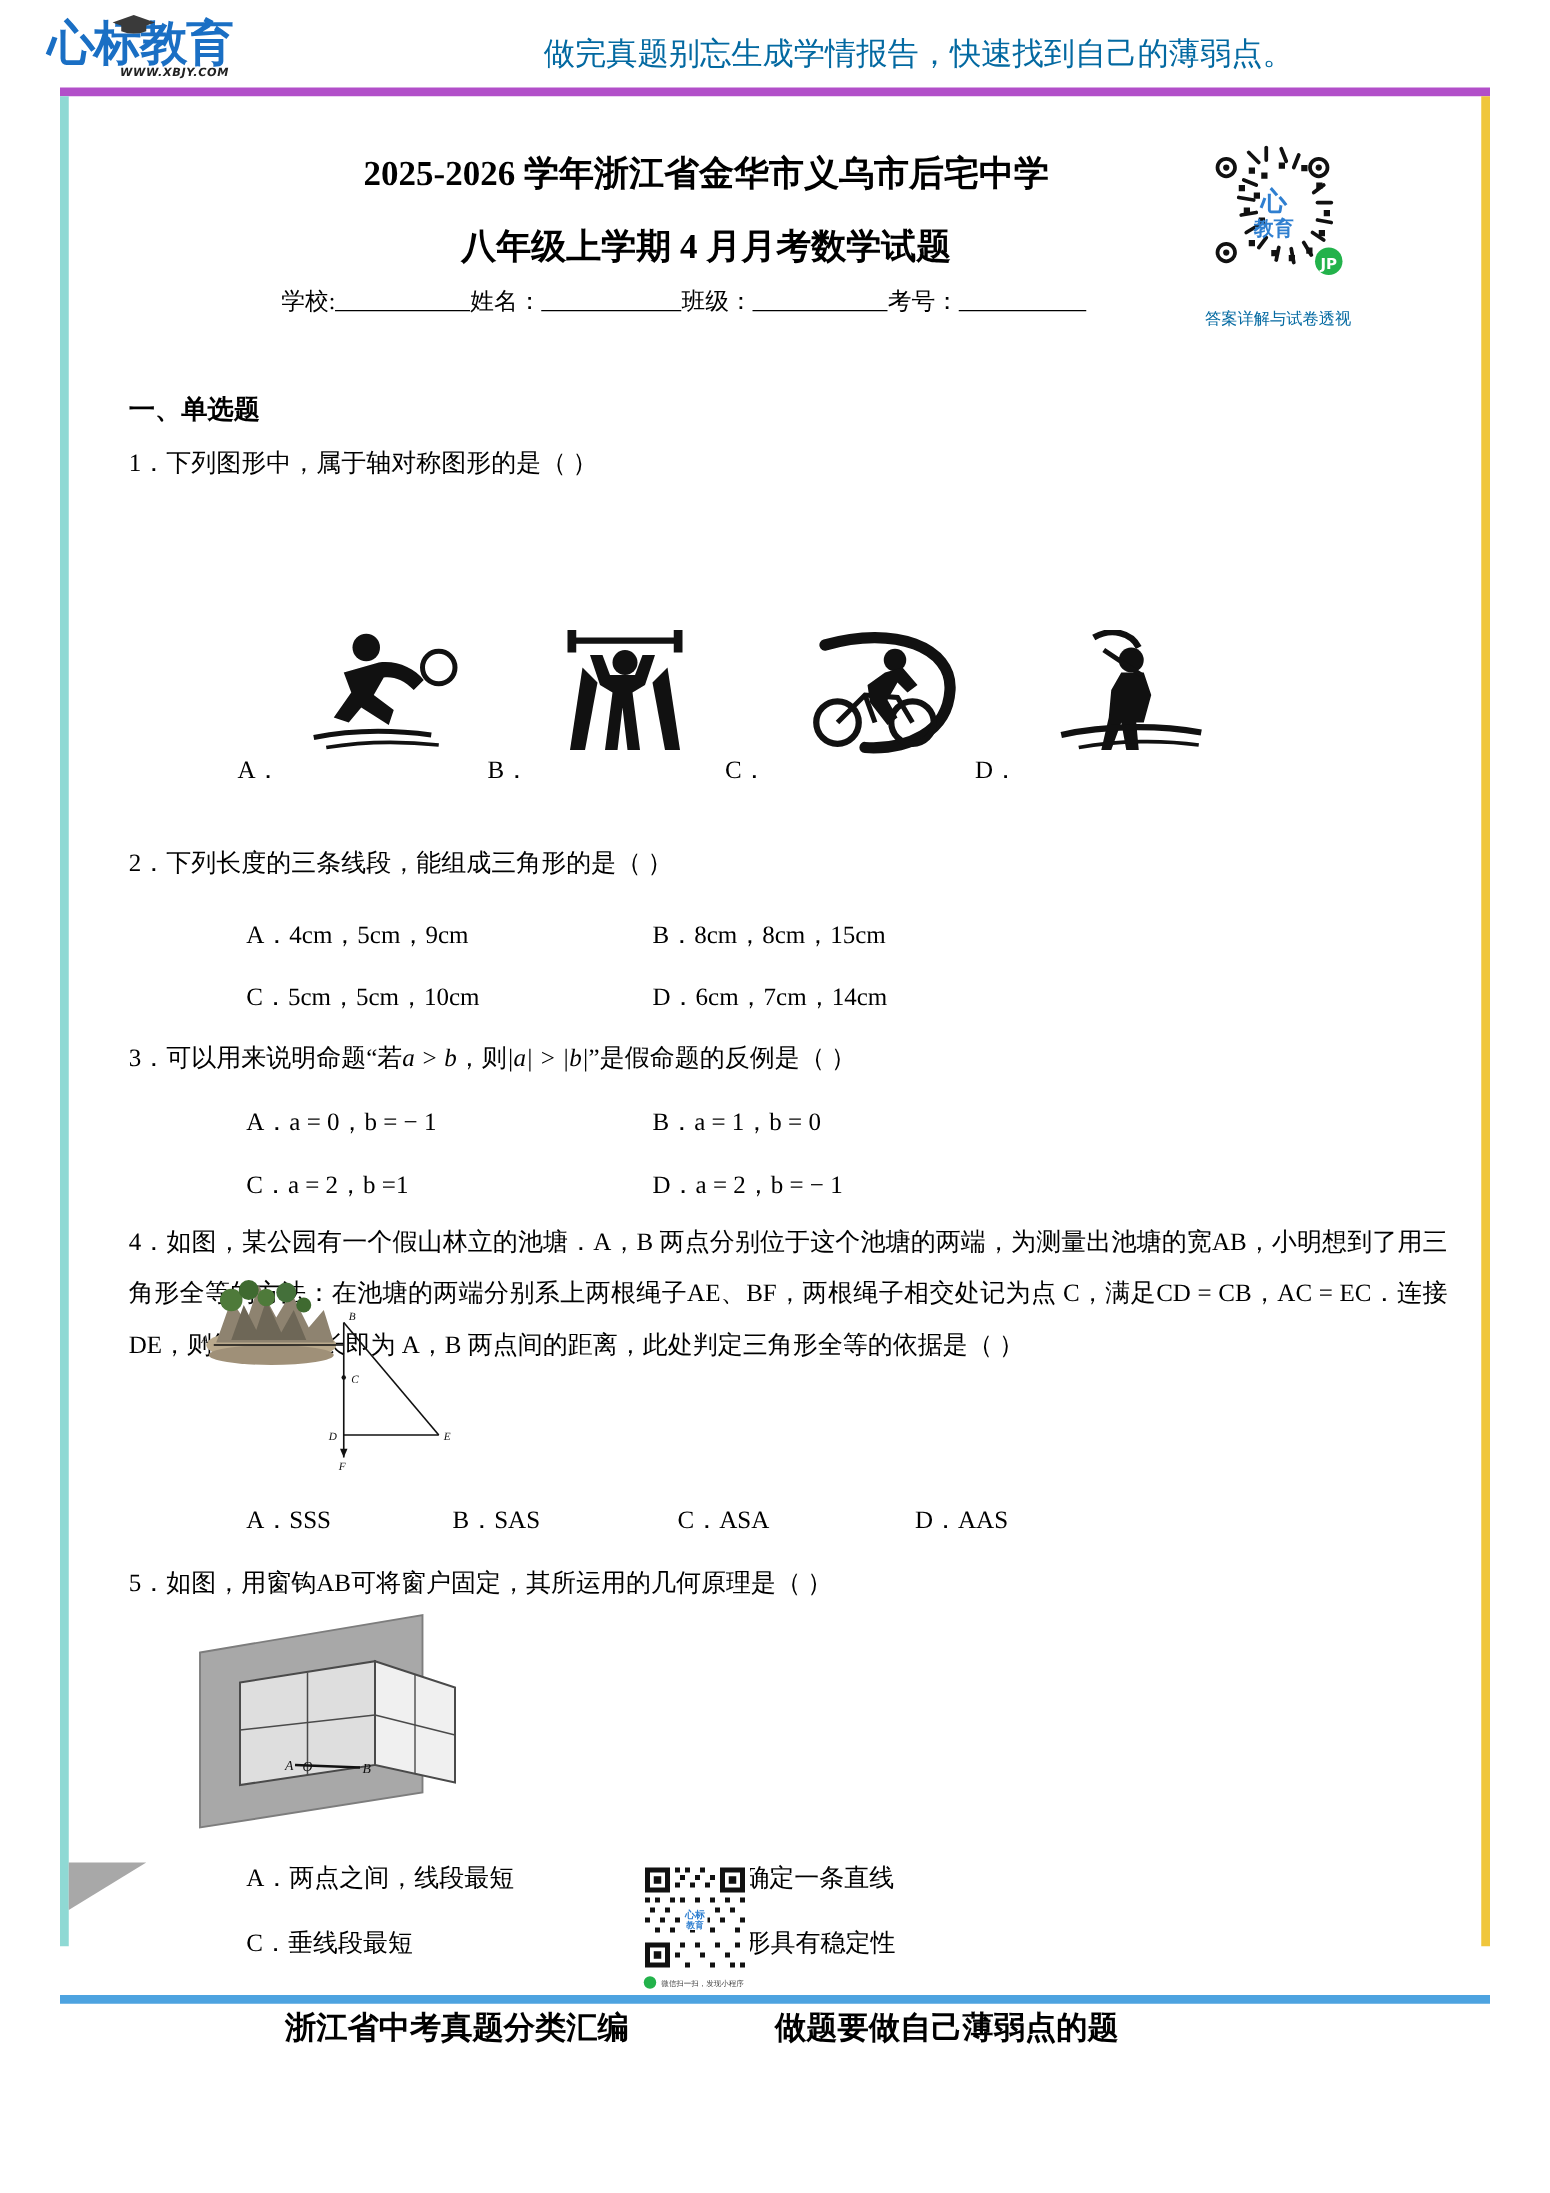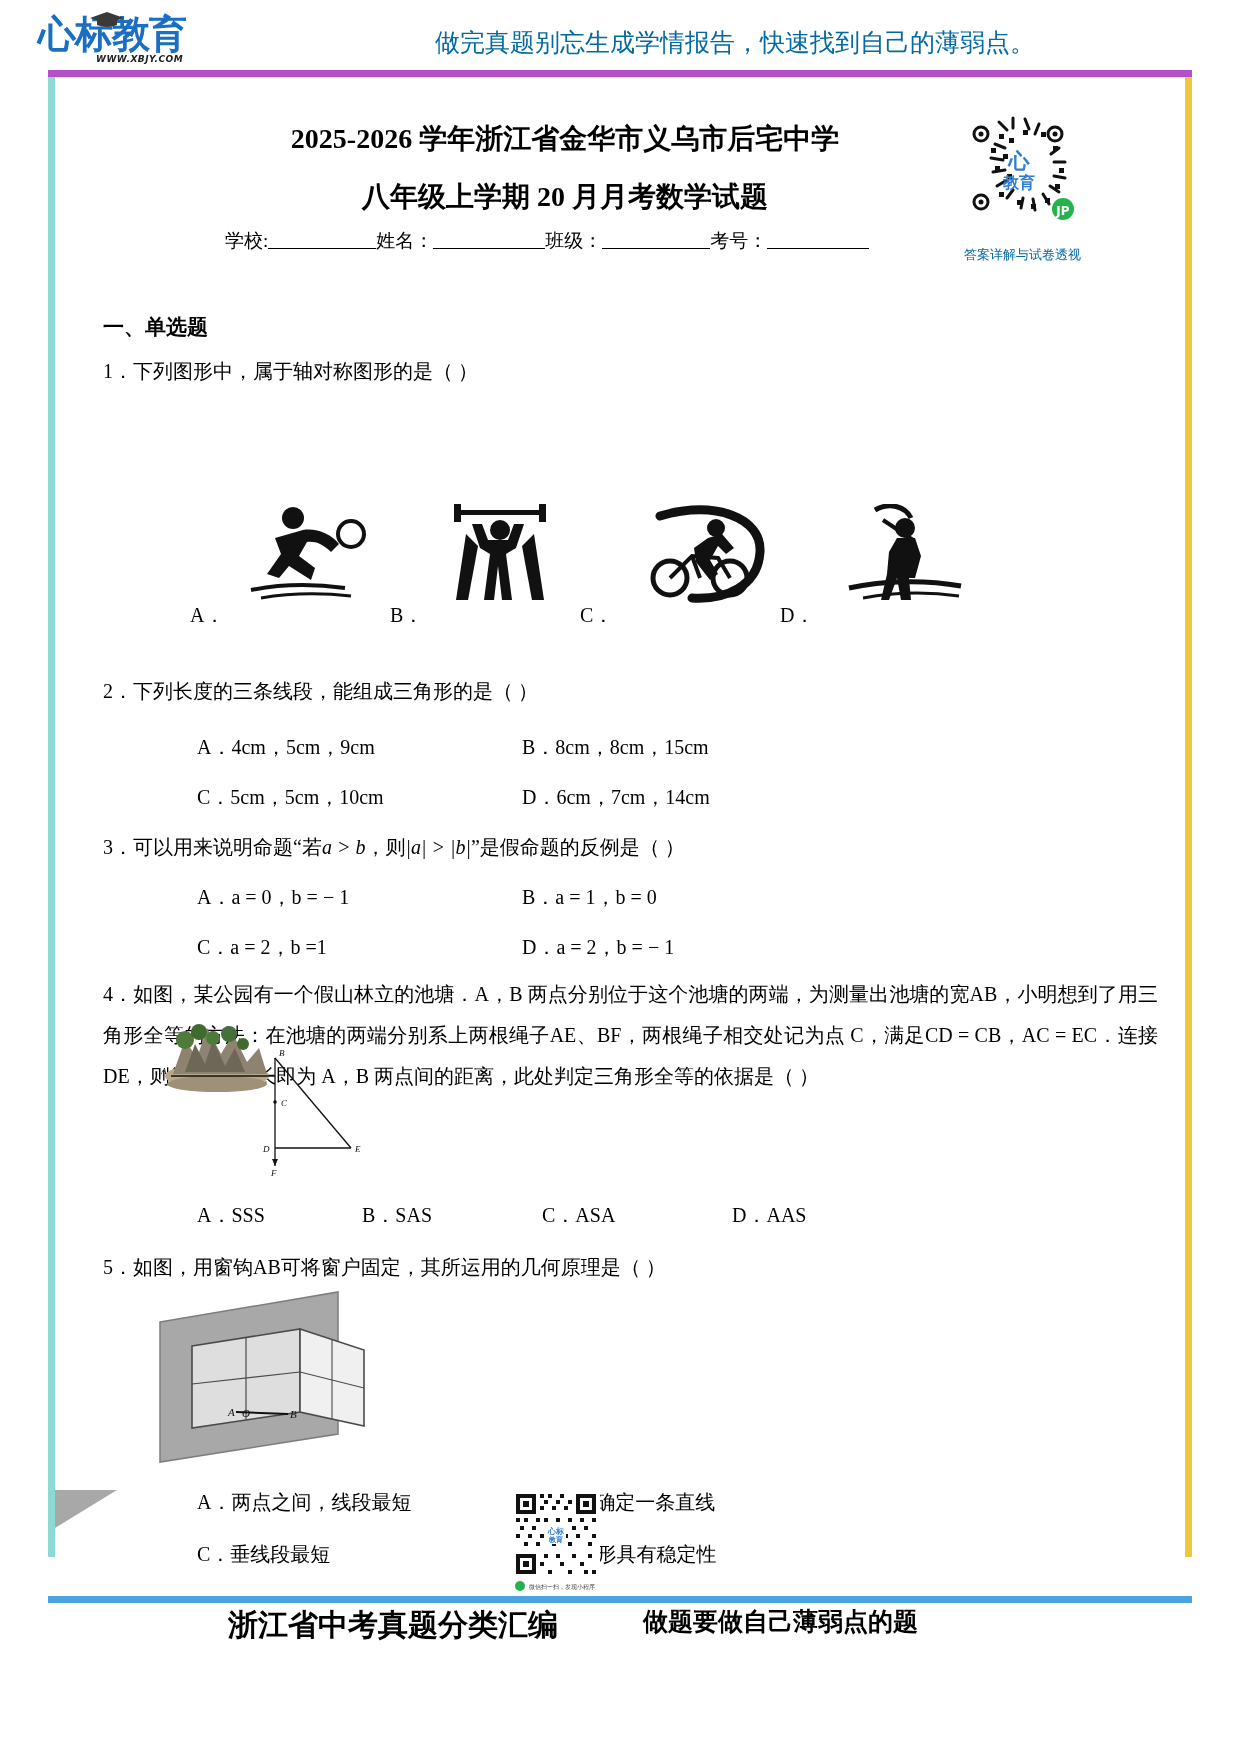--- a/index.html
+++ b/index.html
@@ -206,31 +206,30 @@
   .footer-qr {
     position: absolute;
     left: 512px; top: 1490px;
     width: 88px; height: 103px;
   }
   .footer-left {
     position: absolute;
     left: 228px; top: 1605px;
     font-family: "DejaVu Sans", sans-serif;
     font-weight: bold;
-    font-size: 30px;
+    font-size: 25px;
     white-space: nowrap;
   }
   .footer-right {
     position: absolute;
     left: 620px; top: 1605px;
     font-family: "DejaVu Sans", sans-serif;
     font-weight: bold;
     font-size: 25px;
     white-space: nowrap;
-    margin-left: 23px;
   }
 </style>
 </head>
 <body>
 
 <div class="top-banner">
 
   <div class="logo">
     <div class="logo-text">心标教育</div>
     <svg class="logo-cap" viewBox="0 0 34 15">
@@ -245,21 +244,21 @@
 </div>
 
 <div class="frame-left"></div>
 <div class="frame-right"></div>
 <div class="frame-bottom"></div>
 <div class="corner-tri"></div>
 
 <div class="paper">
 
   <div class="exam-title-1">2025-2026 学年浙江省金华市义乌市后宅中学</div>
-  <div class="exam-title-2">八年级上学期 20 月月考数学试题</div>
+  <div class="exam-title-2">八年级上学期 4 月月考数学试题</div>
 
   <div class="student-line">
     <span>学校:</span><span class="blank b1"></span><span>姓名：</span><span class="blank b2"></span><span>班级：</span><span class="blank b3"></span><span>考号：</span><span class="blank b4"></span>
   </div>
 
   <svg class="hdr-qr" viewBox="0 0 128 128">
     <g fill="#111">
       <circle cx="26" cy="30" r="7" fill="none" stroke="#111" stroke-width="3"></circle>
       <circle cx="26" cy="30" r="2.5"></circle>
       <circle cx="26" cy="98" r="7" fill="none" stroke="#111" stroke-width="3"></circle>

